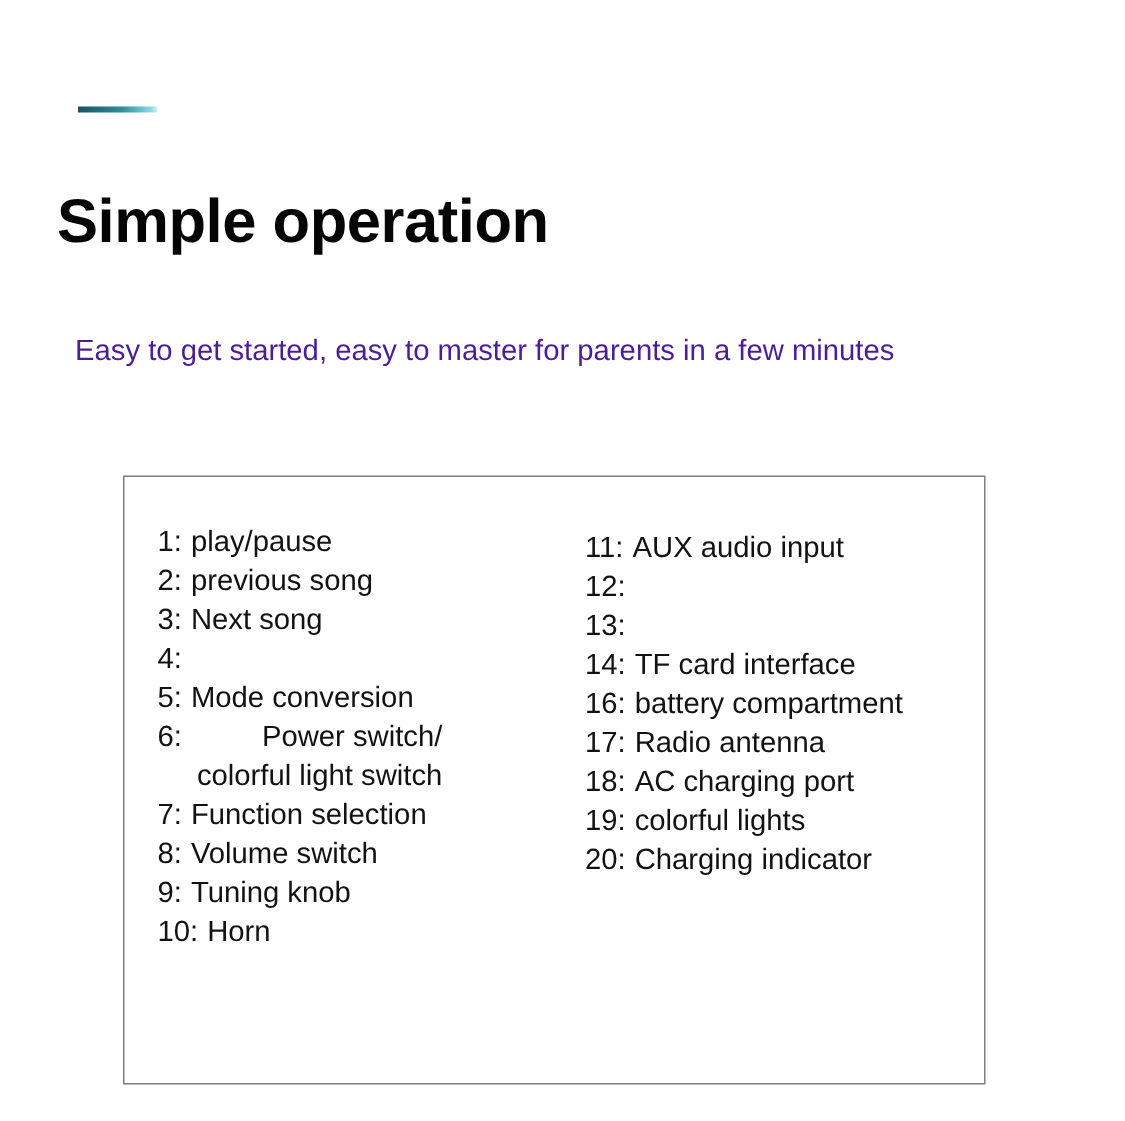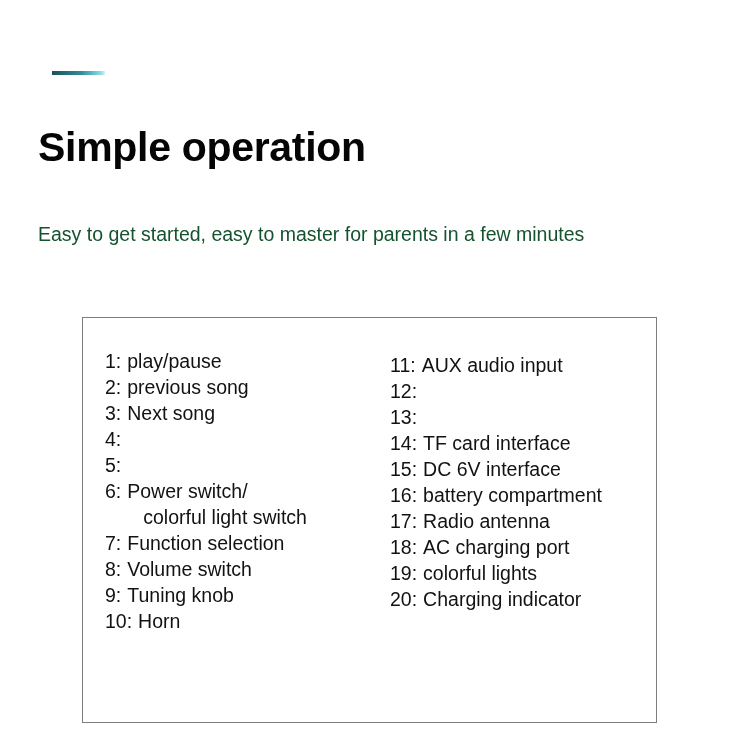--- a/index.html
+++ b/index.html
@@ -39,25 +39,25 @@
     font-size: 41px;
     font-weight: bold;
     letter-spacing: -0.3px;
     color: #050505;
     line-height: 1.15;
     white-space: nowrap;
   }
 
   .page-subtitle {
     position: absolute;
-    left: 38px;
+    left: 50px;
     top: 203px;
     font-size: 19.5px;
     font-weight: normal;
-    color: #14532d;
+    color: #4c1d95;
     line-height: 1.2;
     white-space: nowrap;
   }
 
   
   .legend-box {
     position: absolute;
     left: 82px;
     top: 317px;
     width: 575px;
@@ -81,28 +81,29 @@
     line-height: 26px;
     color: #121212;
     white-space: nowrap;
   }
   .legend-item .num {
     flex: 0 0 auto;
     margin-right: 6px;
   }
   .legend-item .label {
     flex: 0 0 auto;
+    text-align: right;
   }
   .legend-item .label .cont {
     display: block;
   }
 
   
   .legend-col.left .legend-item .label .cont {
-    margin-left: 16px;
+    margin-left: 4px;
   }
 </style>
 </head>
 <body>
 
 <div class="page">
 
   <div class="accent-rule" style="background: linear-gradient(to right, rgb(24, 82, 94) 0%, rgb(47, 140, 155) 55%, rgb(138, 219, 230) 92%, rgb(216, 242, 246) 100%);"></div>
 
   <h1 class="page-title">Simple operation</h1>
@@ -121,20 +122,21 @@
         </div>
         <div class="legend-item">
           <span class="num">3:</span>
           <span class="label">Next song</span>
         </div>
         <div class="legend-item">
           <span class="num">4:</span>
         </div>
         <div class="legend-item">
           <span class="num">5:</span>
+          <span class="label">Mode conversion</span>
         </div>
         <div class="legend-item">
           <span class="num">6:</span>
           <span class="label">Power switch/<span class="cont">colorful light switch</span></span>
         </div>
         <div class="legend-item">
           <span class="num">7:</span>
           <span class="label">Function selection</span>
         </div>
         <div class="legend-item">
@@ -159,24 +161,20 @@
           <span class="num">12:</span>
         </div>
         <div class="legend-item">
           <span class="num">13:</span>
         </div>
         <div class="legend-item">
           <span class="num">14:</span>
           <span class="label">TF card interface</span>
         </div>
         <div class="legend-item">
-          <span class="num">15:</span>
-          <span class="label">DC 6V interface</span>
-        </div>
-        <div class="legend-item">
           <span class="num">16:</span>
           <span class="label">battery compartment</span>
         </div>
         <div class="legend-item">
           <span class="num">17:</span>
           <span class="label">Radio antenna</span>
         </div>
         <div class="legend-item">
           <span class="num">18:</span>
           <span class="label">AC charging port</span>

